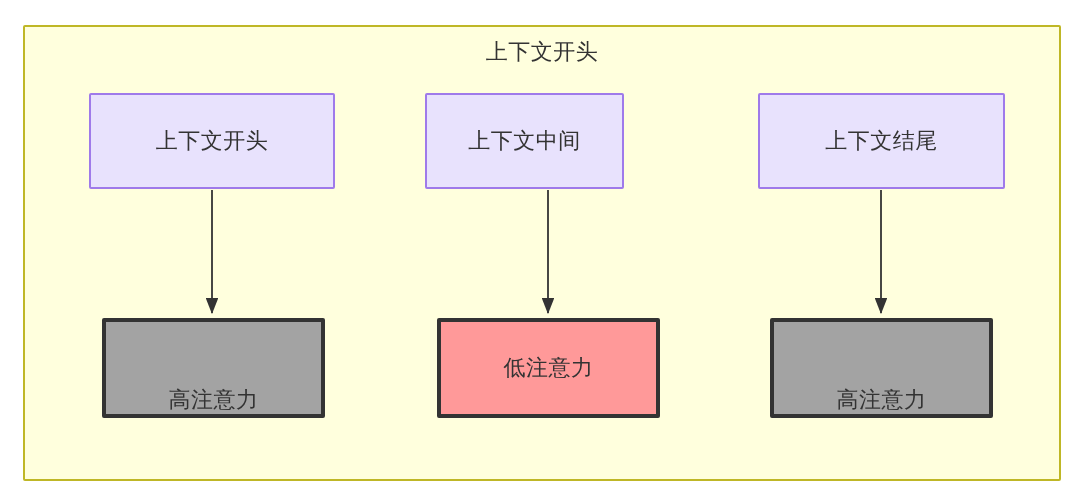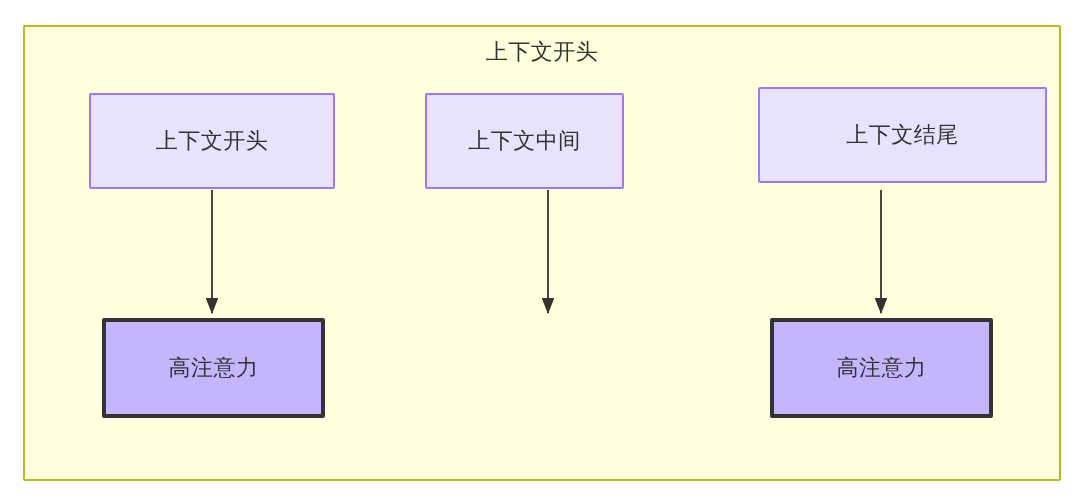--- a/index.html
+++ b/index.html
@@ -71,21 +71,22 @@
     border: 2px solid #9f7aea;
     border-radius: 2px;
   }
 
   
   .node.result {
     border: 4px solid #333333;
     border-radius: 2px;
   }
   .node.result.high {
-    background: #c4b5fd;
+    background: #a3a3a3;
+    align-items: flex-end;
   }
   .node.result.low {
     background: #ff9999;
   }
 
   
   .edge-layer {
     position: absolute;
     left: 0;
     top: 0;
@@ -118,26 +119,29 @@
   </svg>
 
   <div class="node context" style="left:89px; top:93px; width:246px; height:96px;">
     <span class="node-label">上下文开头</span>
   </div>
 
   <div class="node context" style="left:425px; top:93px; width:199px; height:96px;">
     <span class="node-label">上下文中间</span>
   </div>
 
-  <div class="node context" style="left:758px; top:87px; width:289px; height:96px;">
+  <div class="node context" style="left:758px; top:93px; width:247px; height:96px;">
     <span class="node-label">上下文结尾</span>
   </div>
 
   <div class="node result high" style="left:102px; top:318px; width:223px; height:100px;">
     <span class="node-label">高注意力</span>
   </div>
 
+  <div class="node result low" style="left:437px; top:318px; width:223px; height:100px;">
+    <span class="node-label">低注意力</span>
+  </div>
 
   <div class="node result high" style="left:770px; top:318px; width:223px; height:100px;">
     <span class="node-label">高注意力</span>
   </div>
 
 </div>
 
 </body></html>

